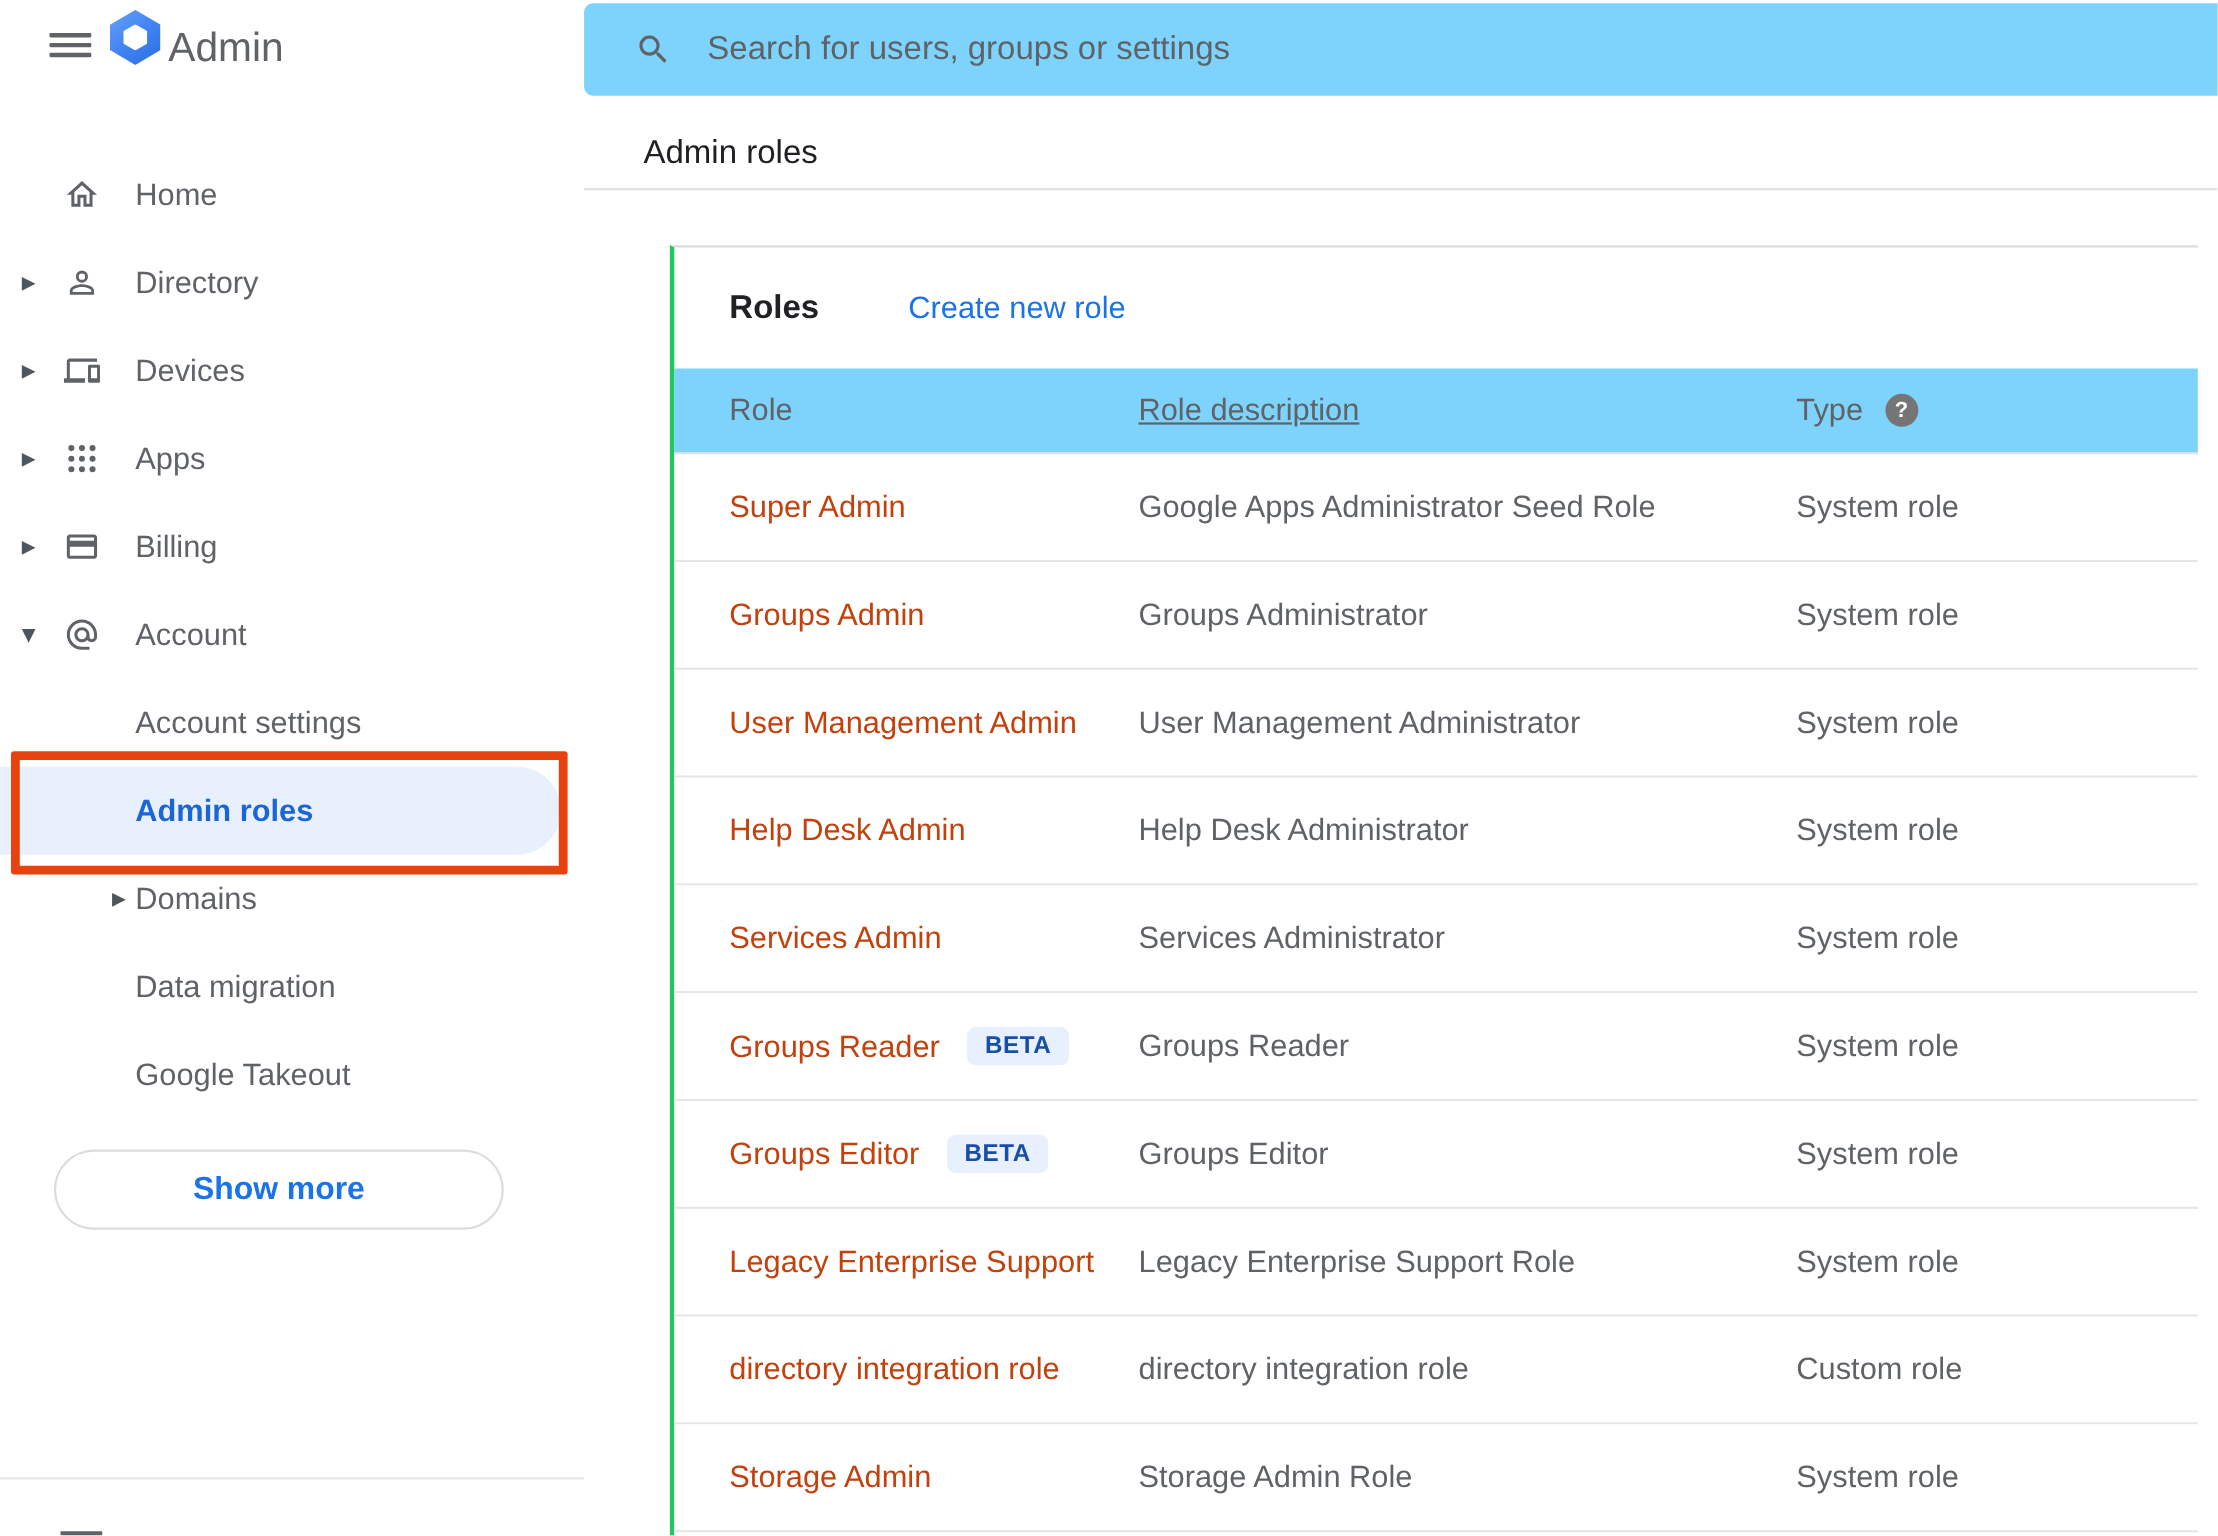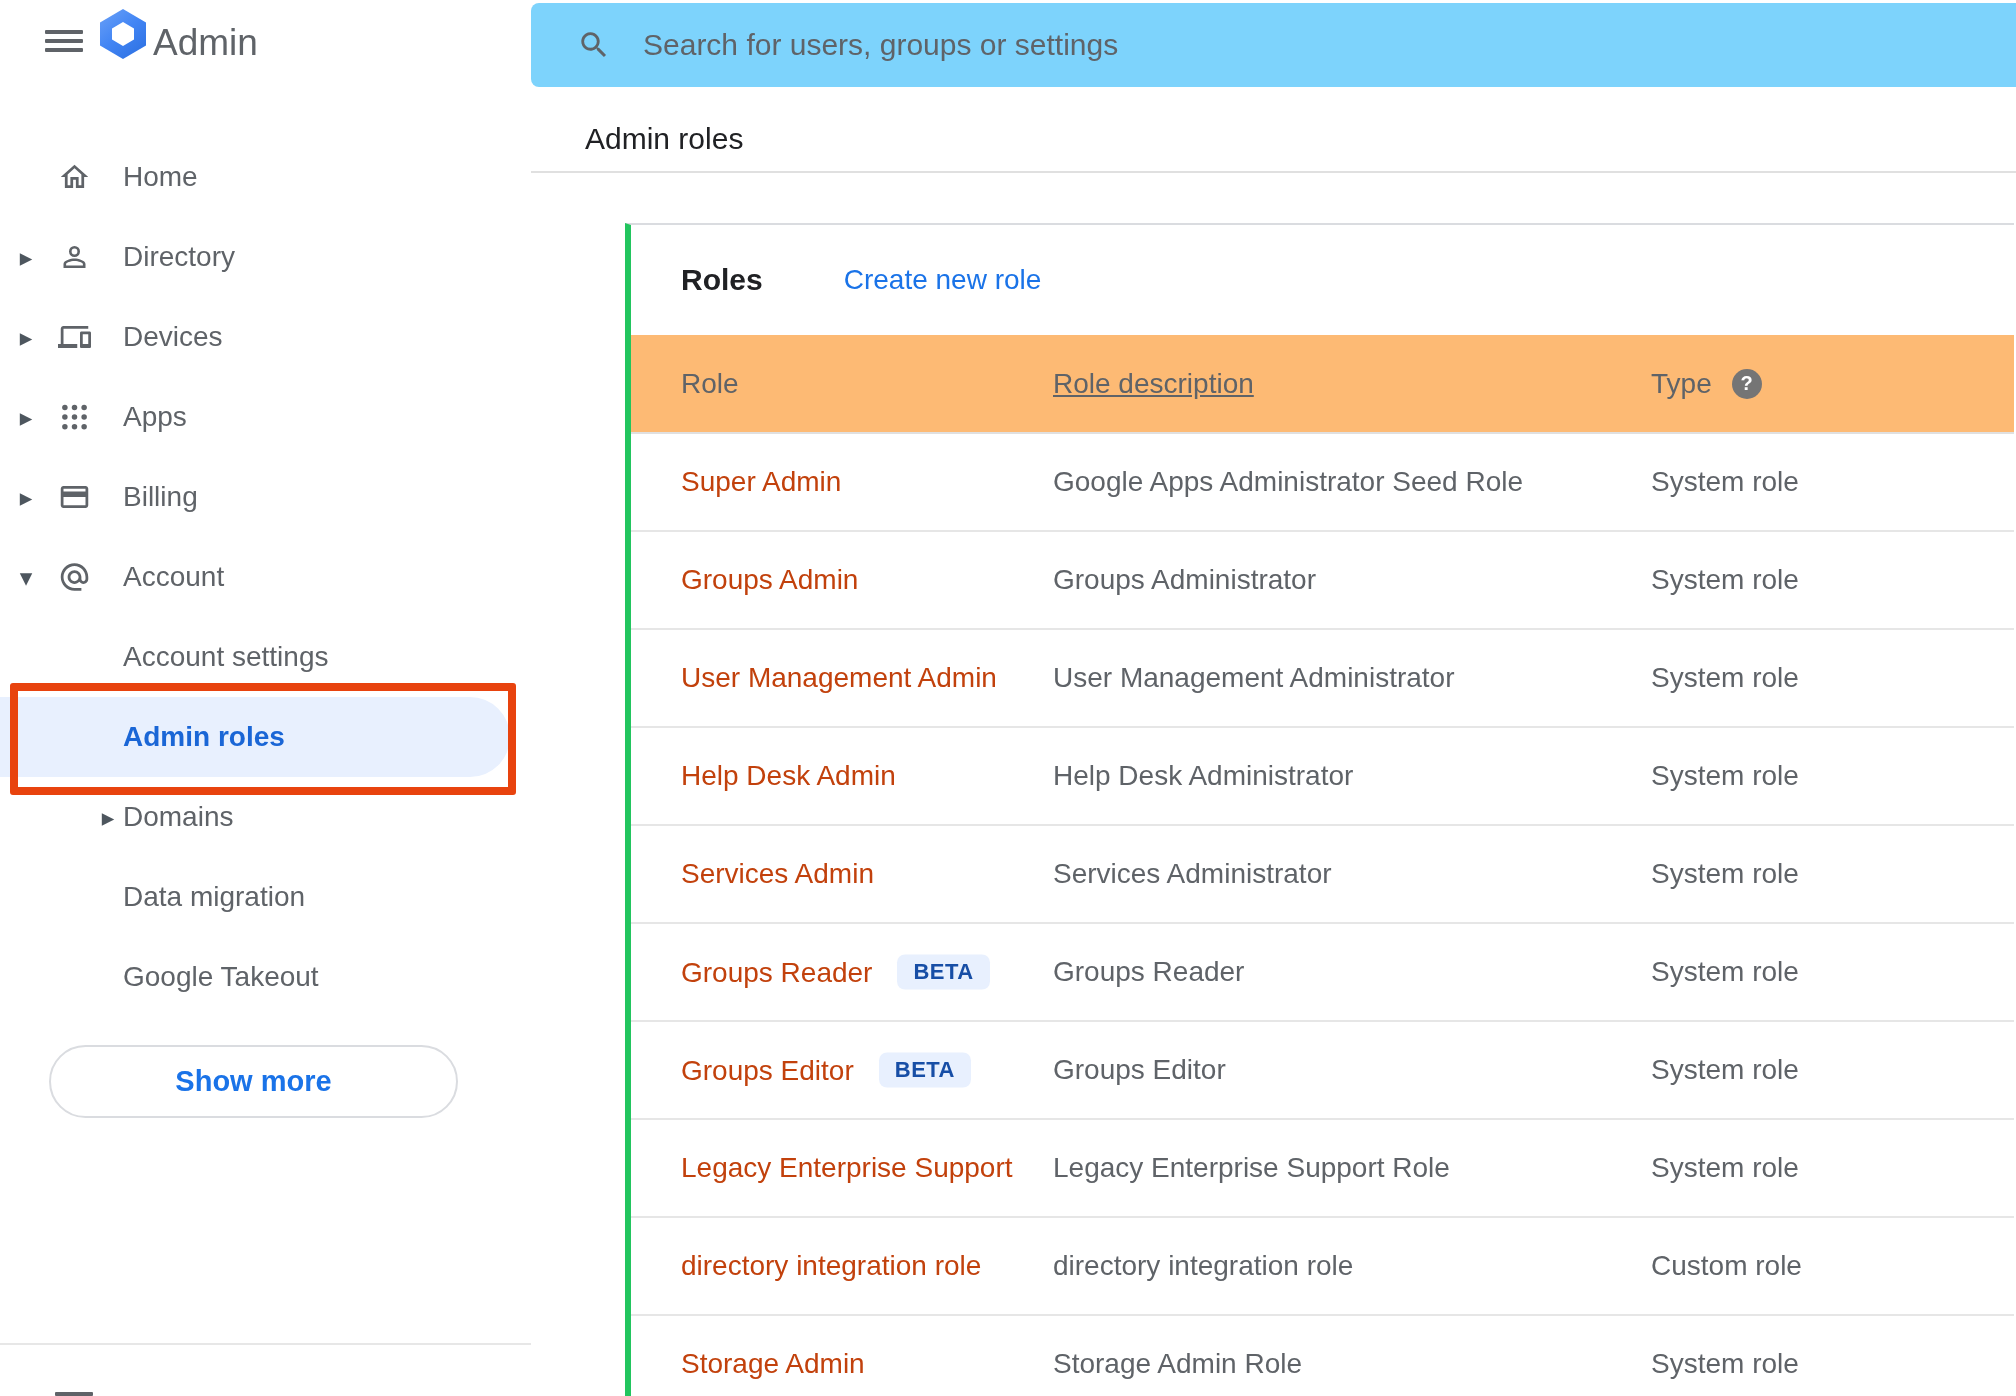--- a/index.html
+++ b/index.html
@@ -50,27 +50,27 @@
 
   .show-more { position:absolute; left:49px; top:1045px; width:409px; height:73px;
     border:2px solid #dadce0; border-radius:37px; background:#ffffff;
     display:flex; align-items:center; justify-content:center; cursor:pointer; }
   .show-more span { font-size:29px; color:#1a73e8; font-weight:600; }
 
   .sidebar-bottom-divider { position:absolute; left:0; top:1343px; width:531px; height:2px; background:#e7e7e7; }
   .partial-icon { position:absolute; left:55px; top:1392px; width:38px; height:4px; background:#5f6368; border-radius:1px; }
 
   
-  .card { position:absolute; left:625px; top:223px; width:1389px; height:1173px;
-    background:#ffffff; border-left:6px solid #22c55e; border-top:2px solid #dadce0; }
+  .card { position:absolute; left:609px; top:223px; width:1389px; height:1173px;
+    background:#ffffff; border-left:4px solid #22c55e; border-top:2px solid #dadce0; }
   .card-header { position:relative; height:110px; display:flex; align-items:center; }
   .card-title { margin-left:50px; font-size:30px; font-weight:600; color:#202124; }
   .create-link { margin-left:81px; font-size:28px; color:#1a73e8; text-decoration:none; cursor:pointer; }
 
-  .thead { position:relative; height:99px; background:#fdba74; border-bottom:2px solid #e0e0e0; }
+  .thead { position:relative; height:78px; background:#7dd3fc; border-bottom:2px solid #e0e0e0; }
   .th { position:absolute; top:50%; transform:translateY(-50%); font-size:28px; color:#5f6368; white-space:nowrap; display:flex; align-items:center; }
   .th-role { left:50px; } .th-desc { left:422px;text-decoration:underline; } .th-type { left:1020px; }
   .help-circle { margin-left:20px; width:30px; height:30px; border-radius:50%; background:#757575;
     color:#ffffff; font-size:20px; font-weight:700; display:flex; align-items:center; justify-content:center; cursor:pointer; }
 
   .trow { position:relative; height:98px; border-bottom:2px solid #e6e6e6; background:#ffffff; }
   .cell { position:absolute; top:50%; transform:translateY(-50%); white-space:nowrap; }
   .cell-role { left:50px; display:flex; align-items:center; }
   .cell-desc { left:422px; font-size:28px; color:#5f6368; }
   .cell-type { left:1020px; font-size:28px; color:#5f6368;text-align:right; }

